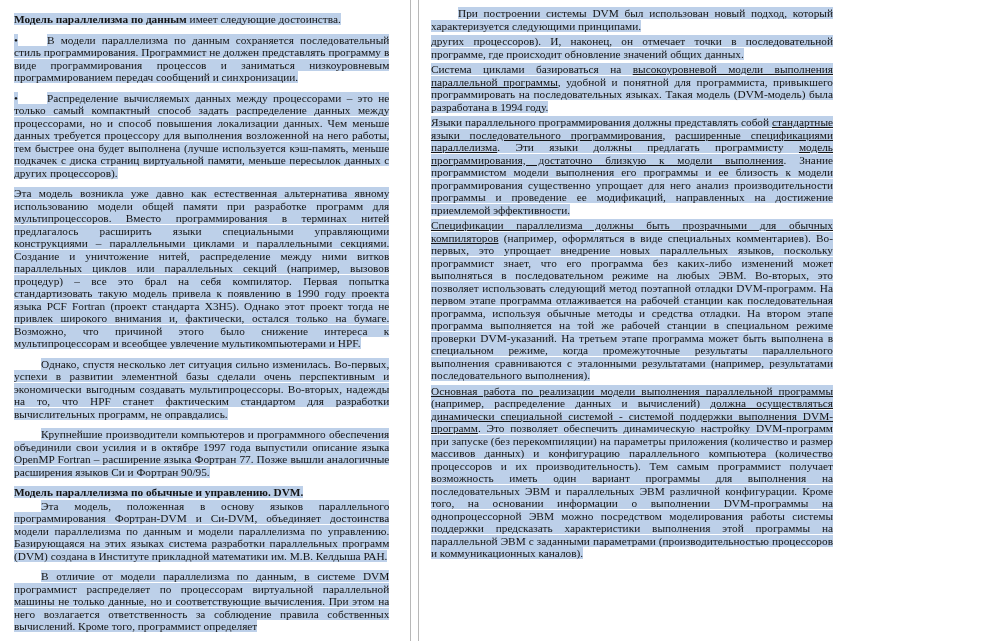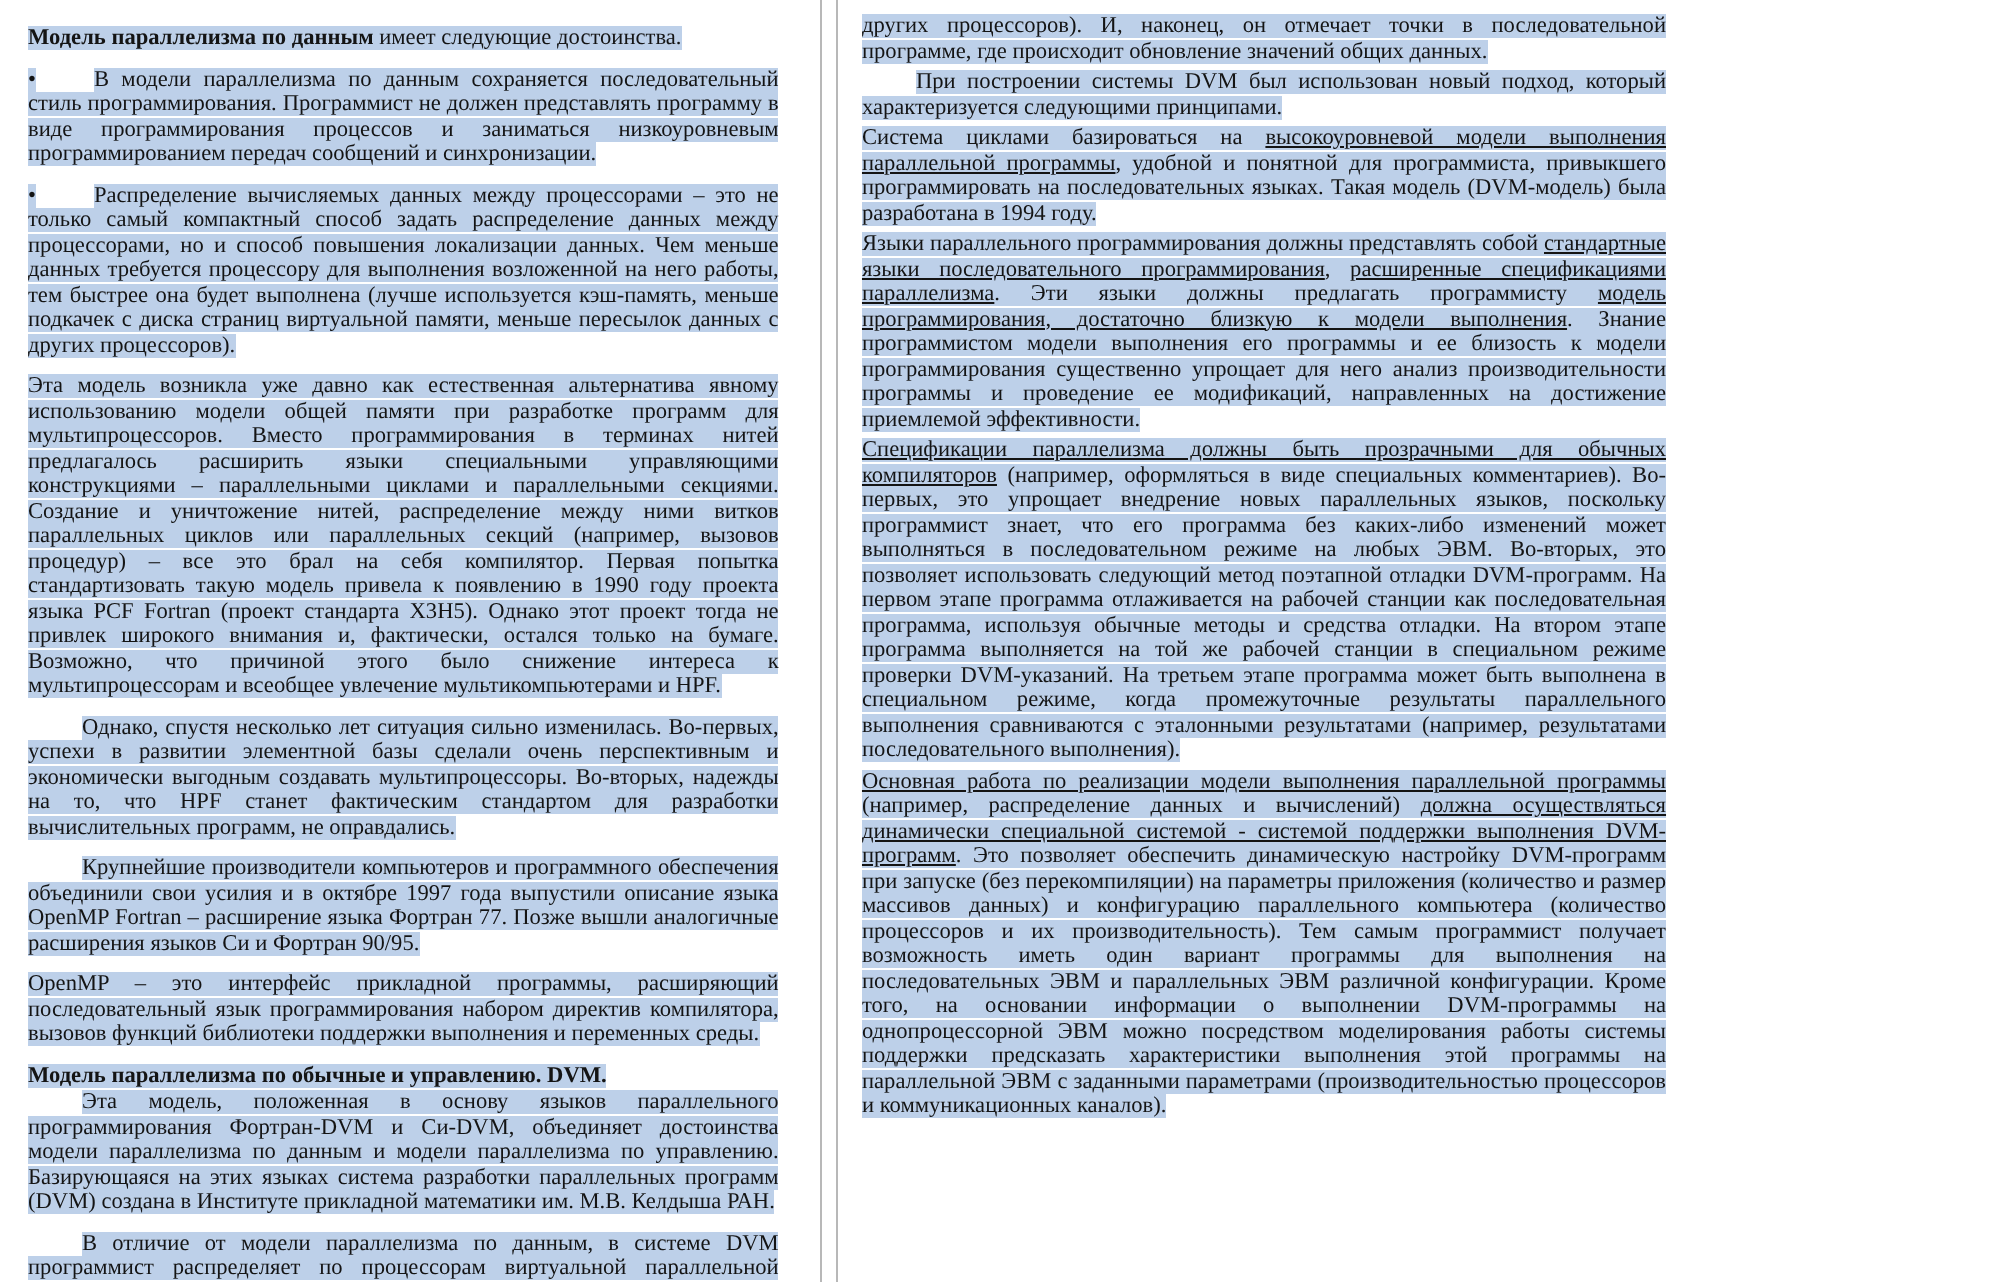--- a/index.html
+++ b/index.html
@@ -24,30 +24,29 @@
 
 <div class="doc">
   <div class="page page-left">
     <div class="content">
         <p class="para body"><span class="hl"><b>Модель параллелизма по данным</b><span> имеет следующие достоинства.</span></span></p>
         <p class="para bullet"><span class="hl">•</span><span class="spacer"></span><span class="hl"><span>В модели параллелизма по данным сохраняется последовательный стиль программирования. Программист не должен представлять программу в виде программирования процессов и заниматься низкоуровневым программированием передач сообщений и синхронизации.</span></span></p>
         <p class="para bullet"><span class="hl">•</span><span class="spacer"></span><span class="hl"><span>Распределение вычисляемых данных между процессорами – это не только самый компактный способ задать распределение данных между процессорами, но и способ повышения локализации данных. Чем меньше данных требуется процессору для выполнения возложенной на него работы, тем быстрее она будет выполнена (лучше используется кэш-память, меньше подкачек с диска страниц виртуальной памяти, меньше пересылок данных с других процессоров).</span></span></p>
         <p class="para body"><span class="hl"><span>Эта модель возникла уже давно как естественная альтернатива явному использованию модели общей памяти при разработке программ для мультипроцессоров. Вместо программирования в терминах нитей предлагалось расширить языки специальными управляющими конструкциями – параллельными циклами и параллельными секциями. Создание и уничтожение нитей, распределение между ними витков параллельных циклов или параллельных секций (например, вызовов процедур) – все это брал на себя компилятор. Первая попытка стандартизовать такую модель привела к появлению в 1990 году проекта языка PCF Fortran (проект стандарта X3H5). Однако этот проект тогда не привлек широкого внимания и, фактически, остался только на бумаге. Возможно, что причиной этого было снижение интереса к мультипроцессорам и всеобщее увлечение мультикомпьютерами и HPF.</span></span></p>
         <p class="para indent"><span class="hl"><span>Однако, спустя несколько лет ситуация сильно изменилась. Во-первых, успехи в развитии элементной базы сделали очень перспективным и экономически выгодным создавать мультипроцессоры. Во-вторых, надежды на то, что HPF станет фактическим стандартом для разработки вычислительных программ, не оправдались.</span></span></p>
         <p class="para indent"><span class="hl"><span>Крупнейшие производители компьютеров и программного обеспечения объединили свои усилия и в октябре 1997 года выпустили описание языка OpenMP Fortran – расширение языка Фортран 77. Позже вышли аналогичные расширения языков Си и Фортран 90/95.</span></span></p>
-        <p class="para body"><span class="hl"><span>OpenMP – это интерфейс прикладной программы, расширяющий последовательный язык программирования набором директив компилятора, вызовов функций библиотеки поддержки выполнения и переменных среды.</span></span></p>
         <p class="para heading"><span class="hl"><span>Модель параллелизма по обычные и управлению. DVM.</span></span></p>
         <p class="para indent"><span class="hl"><span>Эта модель, положенная в основу языков параллельного программирования Фортран-DVM и Си-DVM, объединяет достоинства модели параллелизма по данным и модели параллелизма по управлению. Базирующаяся на этих языках система разработки параллельных программ (DVM) создана в Институте прикладной математики им. М.В. Келдыша РАН.</span></span></p>
         <p class="para indent"><span class="hl"><span>В отличие от модели параллелизма по данным, в системе DVM программист распределяет по процессорам виртуальной параллельной машины не только данные, но и соответствующие вычисления. При этом на него возлагается ответственность за соблюдение правила собственных вычислений. Кроме того, программист определяет</span></span></p>
       </div>
   </div>
   <div class="divider-gap"></div>
   <div class="page page-right">
     <div class="content">
+        <p class="para indent"><span class="hl"><span>При построении системы DVM был использован новый подход, который характеризуется следующими принципами.</span></span></p>
         <p class="para body"><span class="hl"><span>других процессоров). И, наконец, он отмечает точки в последовательной программе, где происходит обновление значений общих данных.</span></span></p>
-        <p class="para indent"><span class="hl"><span>При построении системы DVM был использован новый подход, который характеризуется следующими принципами.</span></span></p>
         <p class="para body"><span class="hl"><span>Система циклами базироваться на </span><u>высокоуровневой модели выполнения параллельной программы</u><span>, удобной и понятной для программиста, привыкшего программировать на последовательных языках. Такая модель (DVM-модель) была разработана в 1994 году.</span></span></p>
         <p class="para body"><span class="hl"><span>Языки параллельного программирования должны представлять собой </span><u>стандартные языки последовательного программирования</u><span>, </span><u>расширенные спецификациями параллелизма</u><span>. Эти языки должны предлагать программисту </span><u>модель программирования, достаточно близкую к модели выполнения</u><span>. Знание программистом модели выполнения его программы и ее близость к модели программирования существенно упрощает для него анализ производительности программы и проведение ее модификаций, направленных на достижение приемлемой эффективности.</span></span></p>
         <p class="para body"><span class="hl"><u>Спецификации параллелизма должны быть прозрачными для обычных компиляторов</u><span> (например, оформляться в виде специальных комментариев). Во-первых, это упрощает внедрение новых параллельных языков, поскольку программист знает, что его программа без каких-либо изменений может выполняться в последовательном режиме на любых ЭВМ. Во-вторых, это позволяет использовать следующий метод поэтапной отладки DVM-программ. На первом этапе программа отлаживается на рабочей станции как последовательная программа, используя обычные методы и средства отладки. На втором этапе программа выполняется на той же рабочей станции в специальном режиме проверки DVM-указаний. На третьем этапе программа может быть выполнена в специальном режиме, когда промежуточные результаты параллельного выполнения сравниваются с эталонными результатами (например, результатами последовательного выполнения).</span></span></p>
         <p class="para body"><span class="hl"><u>Основная работа по реализации модели выполнения параллельной программы</u><span> (например, распределение данных и вычислений) </span><u>должна осуществляться динамически специальной системой - системой поддержки выполнения DVM-программ</u><span>. Это позволяет обеспечить динамическую настройку DVM-программ при запуске (без перекомпиляции) на параметры приложения (количество и размер массивов данных) и конфигурацию параллельного компьютера (количество процессоров и их производительность). Тем самым программист получает возможность иметь один вариант программы для выполнения на последовательных ЭВМ и параллельных ЭВМ различной конфигурации. Кроме того, на основании информации о выполнении DVM-программы на однопроцессорной ЭВМ можно посредством моделирования работы системы поддержки предсказать характеристики выполнения этой программы на параллельной ЭВМ с заданными параметрами (производительностью процессоров и коммуникационных каналов).</span></span></p>
       </div>
   </div>
 </div>
 
 </body></html>

